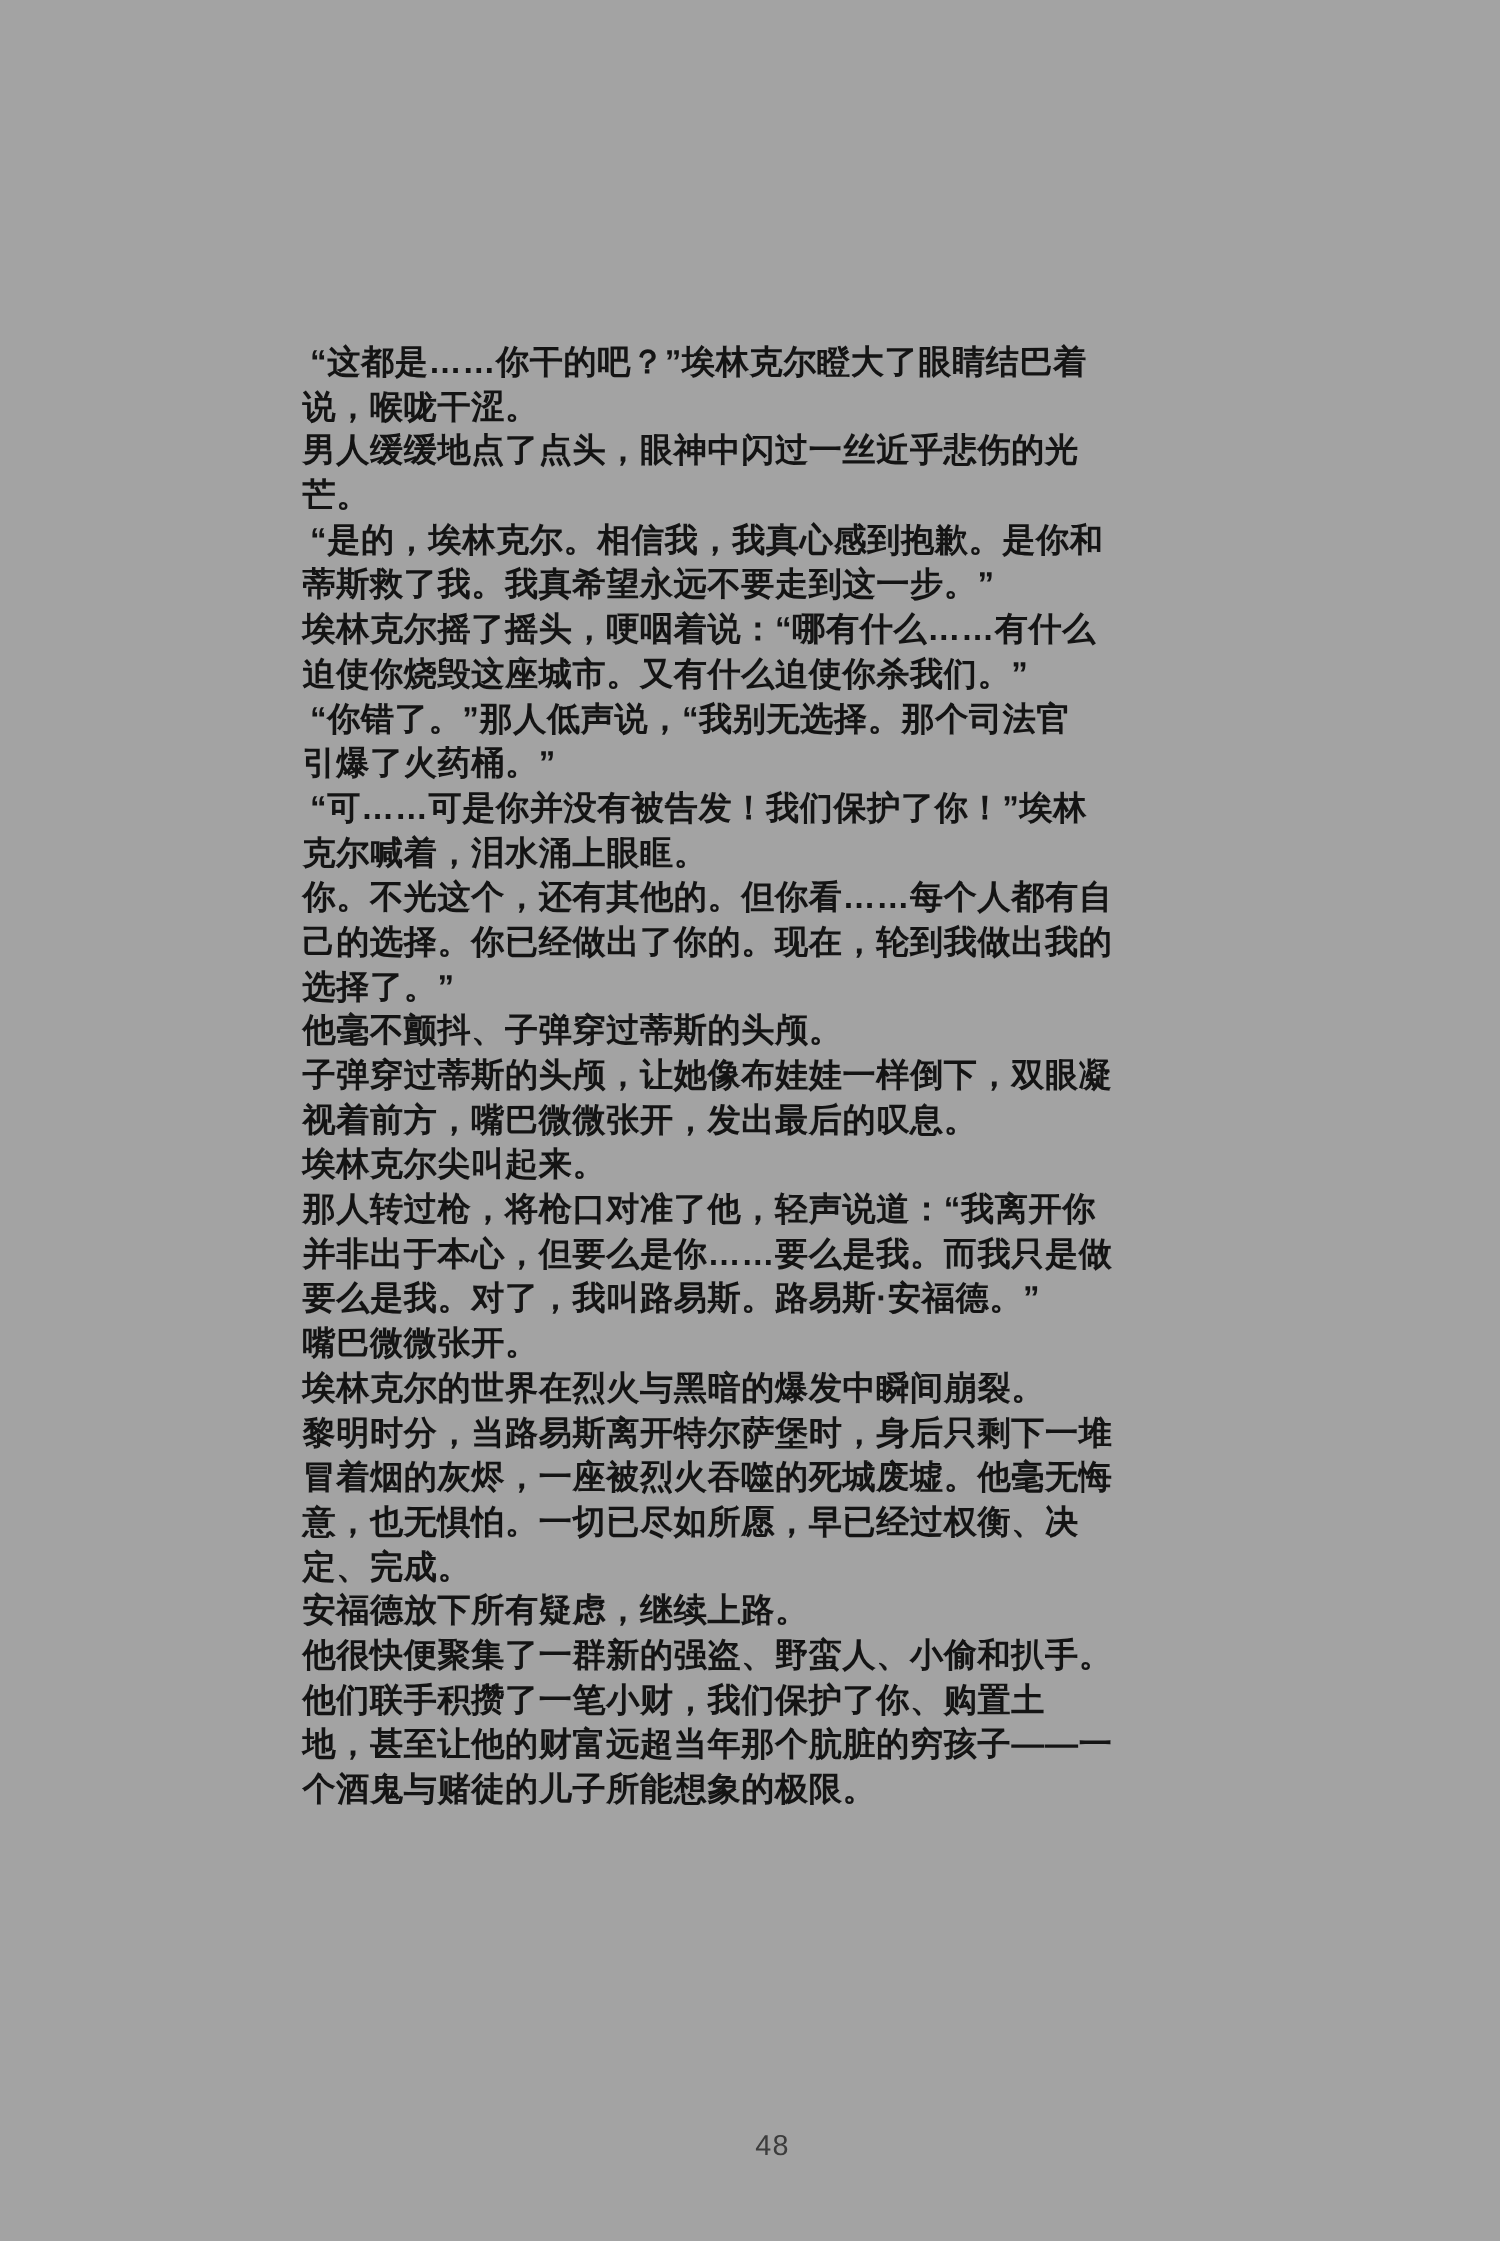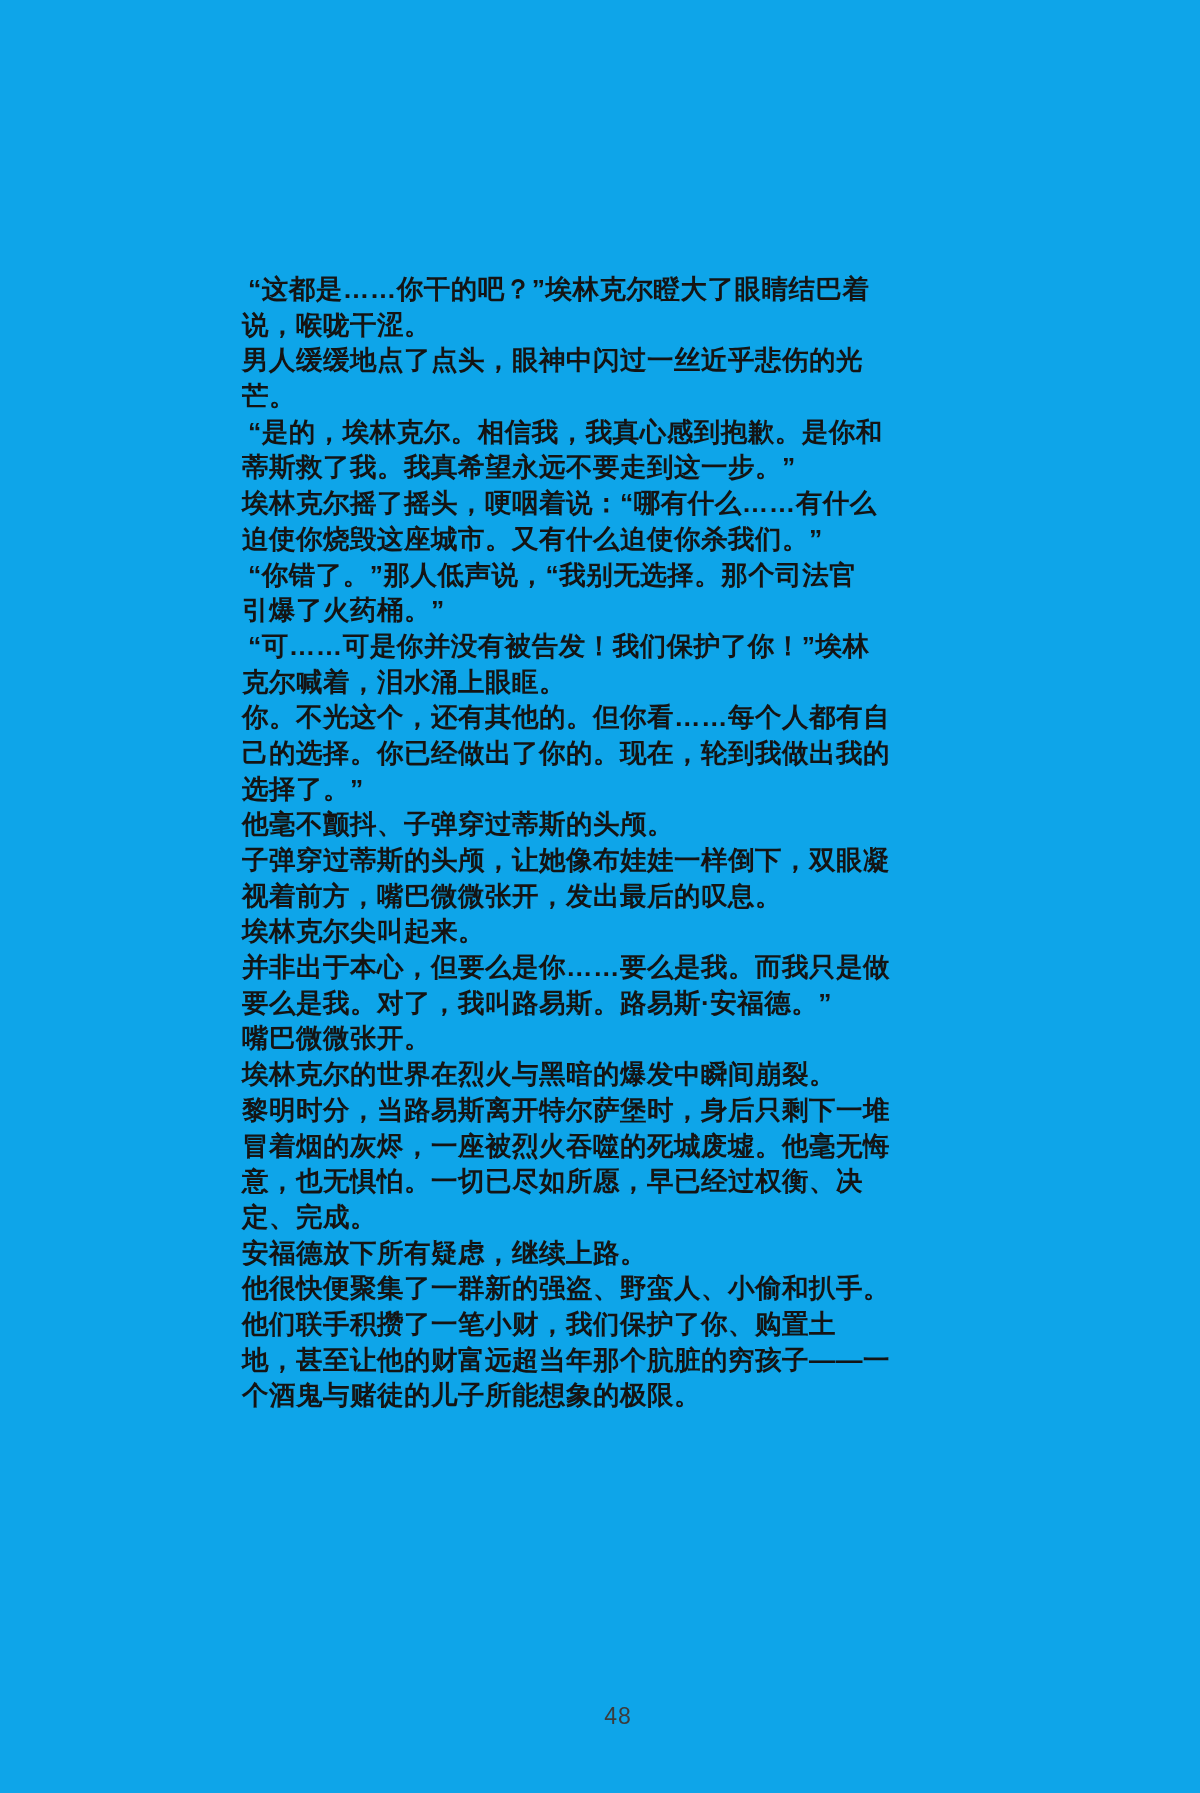--- a/index.html
+++ b/index.html
@@ -4,21 +4,21 @@
 <style>
   html, body {
     margin: 0;
     padding: 0;
     background: #e9e9e7;
   }
   .page {
     position: relative;
     width: 1200px;
     height: 1793px;
-    background: #0ea5e9;
+    background: #a3a3a3;
     overflow: hidden;
     font-family: "Liberation Sans", "DejaVu Sans", sans-serif;
   }
   .text-column {
     position: absolute;
     left: 242px;
     top: 272px;
     width: 640px;
     color: #141414;
     font-size: 26.5px;
@@ -63,20 +63,21 @@
       <div class="line">引爆了火药桶。”</div>
       <div class="line quote-open">“可……可是你并没有被告发！我们保护了你！”埃林</div>
       <div class="line">克尔喊着，泪水涌上眼眶。</div>
       <div class="line">你。不光这个，还有其他的。但你看……每个人都有自</div>
       <div class="line">己的选择。你已经做出了你的。现在，轮到我做出我的</div>
       <div class="line">选择了。”</div>
       <div class="line">他毫不颤抖、子弹穿过蒂斯的头颅。</div>
       <div class="line">子弹穿过蒂斯的头颅，让她像布娃娃一样倒下，双眼凝</div>
       <div class="line">视着前方，嘴巴微微张开，发出最后的叹息。</div>
       <div class="line">埃林克尔尖叫起来。</div>
+      <div class="line">那人转过枪，将枪口对准了他，轻声说道：“我离开你</div>
       <div class="line">并非出于本心，但要么是你……要么是我。而我只是做</div>
       <div class="line">要么是我。对了，我叫路易斯。路易斯·安福德。”</div>
       <div class="line">嘴巴微微张开。</div>
       <div class="line">埃林克尔的世界在烈火与黑暗的爆发中瞬间崩裂。</div>
       <div class="line">黎明时分，当路易斯离开特尔萨堡时，身后只剩下一堆</div>
       <div class="line">冒着烟的灰烬，一座被烈火吞噬的死城废墟。他毫无悔</div>
       <div class="line">意，也无惧怕。一切已尽如所愿，早已经过权衡、决</div>
       <div class="line">定、完成。</div>
       <div class="line">安福德放下所有疑虑，继续上路。</div>
       <div class="line">他很快便聚集了一群新的强盗、野蛮人、小偷和扒手。</div>

